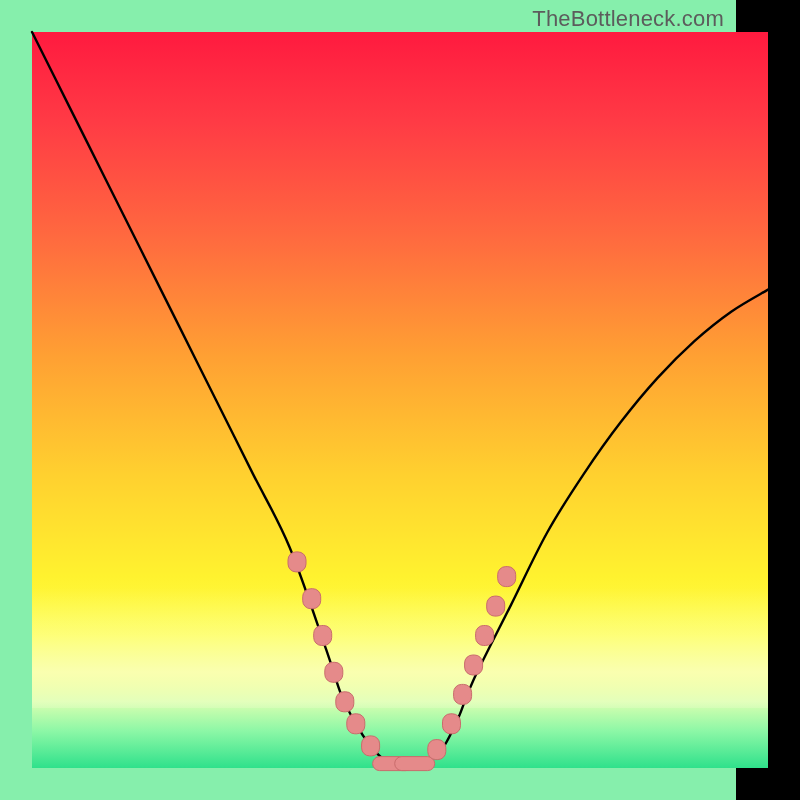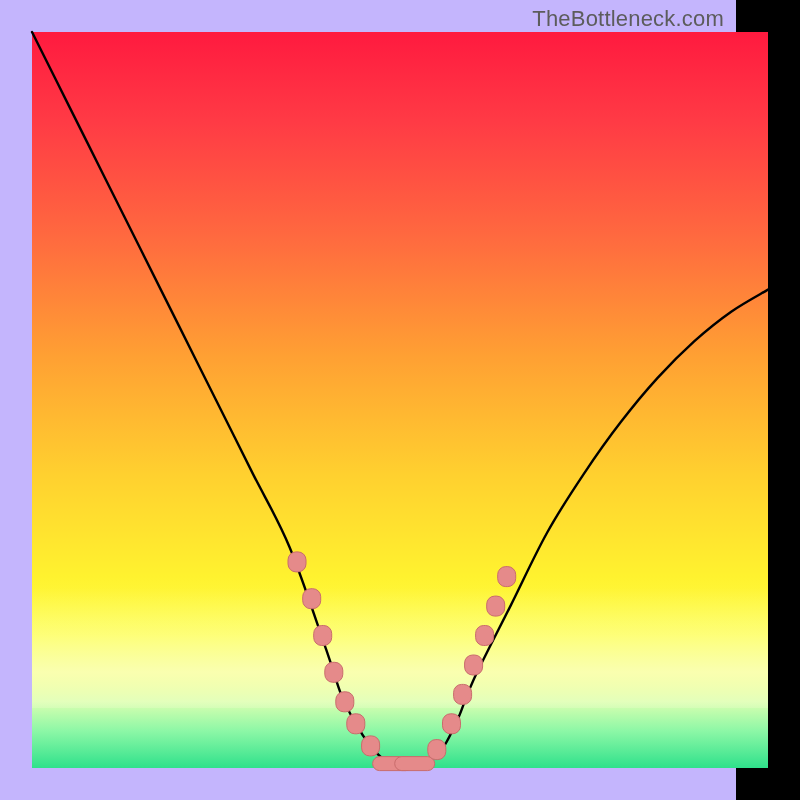--- a/index.html
+++ b/index.html
@@ -8,21 +8,21 @@
     width: 800px;
     height: 800px;
     overflow: hidden;
     background: #000;
     font-family: Arial, Helvetica, sans-serif;
   }
   .frame {
     position: relative;
     width: 736px;
     height: 800px;
-    background: #c4b5fd;
+    background: #86efac;
   }
   .plot {
     position: absolute;
     left: 32px;
     top: 32px;
     width: 736px;
     height: 736px;
     
     background: linear-gradient(
       to bottom,

